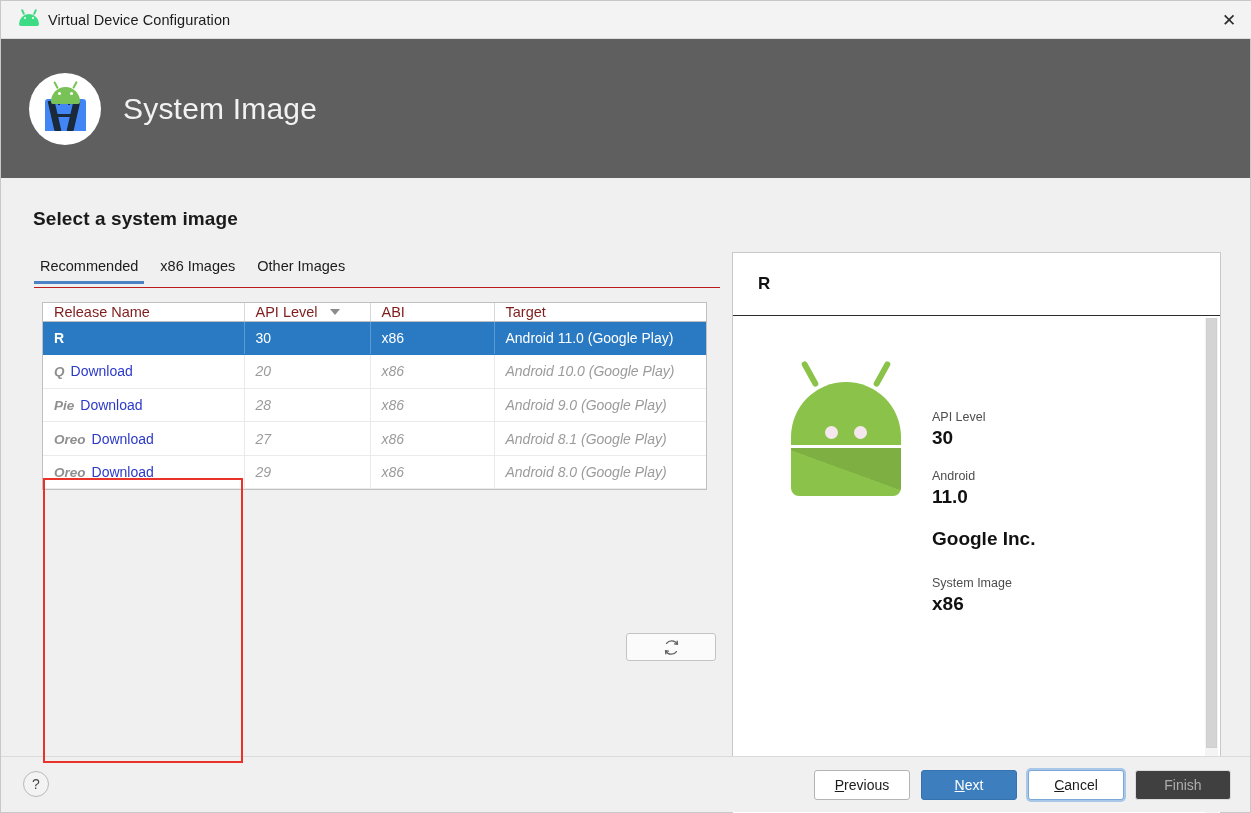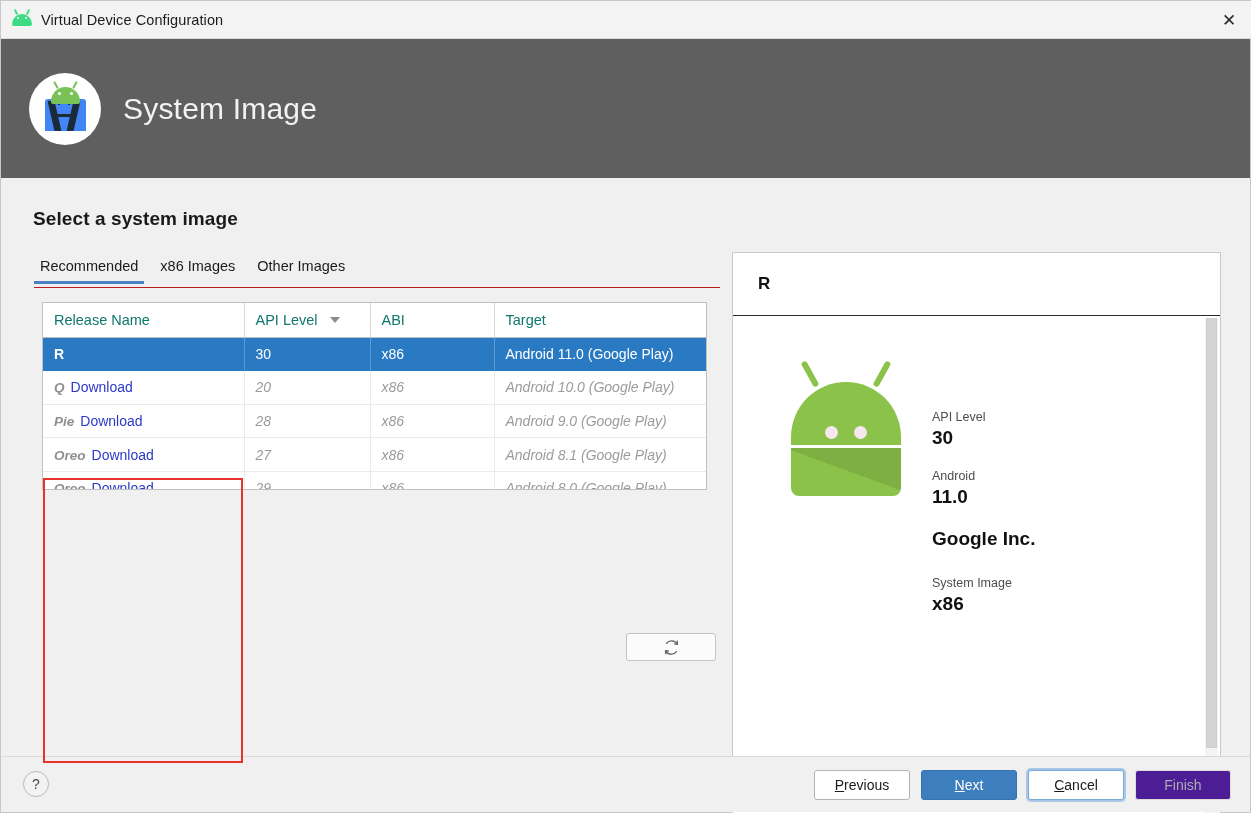--- a/index.html
+++ b/index.html
@@ -15,21 +15,21 @@
     background: #f0f0f0;
     border: 1px solid #c8c8c8;
   }
 
   
   .titlebar {
     position: absolute; left: 0; top: 0;
     width: 1251px; height: 38px;
     background: #f3f3f3;
     border-bottom: 1px solid #dcdcdc;
-    display: flex; align-items: center;
+    display: flex; align-items: center; padding-left: 7px;
   }
   .titlebar .tb-icon {
     width: 20px; height: 20px; margin-left: 11px; margin-right: 9px;
     position: relative; flex: none;
   }
   .android-mini {
     position: absolute; left: 0; top: 4px;
     width: 20px; height: 12px;
     background: #3ddc84;
     border-radius: 10px 10px 2px 2px;
@@ -152,25 +152,25 @@
     background: #ffffff;
     border: 1px solid #c0c0c0;
     overflow: hidden;
   }
   table.sysimg {
     width: 100%; border-collapse: collapse;
     table-layout: fixed;
     font-size: 14px;
   }
   table.sysimg th {
-    height: 34px;
+    height: 18px;
     text-align: left;
     font-weight: normal;
     font-size: 14.5px;
-    color: #0f766e;
+    color: #7f1d1d;
     background: #ffffff;
     border-bottom: 1px solid #bdbdbd;
     border-right: 1px solid #d8d8d8;
     padding: 0 0 0 11px;
     vertical-align: middle;
     position: relative;
     white-space: nowrap;
   }
   table.sysimg th:last-child { border-right: none; }
   .sort-caret {
@@ -361,21 +361,21 @@
   }
   .btn .mn { text-decoration: underline; }
   .btn.primary {
     background: #3d7ebf; border-color: #3472b0; color: #ffffff;
   }
   .btn.focused {
     box-shadow: 0 0 0 2px #a9c7e8;
     border-color: #7aa7d6;
   }
   .btn.disabled {
-    background: #4c1d95; border-color: #dcdcdc; color: #adadad;
+    background: #404040; border-color: #dcdcdc; color: #adadad;
     cursor: default;
   }
 </style>
 </head>
 <body>
 
 <div id="app">
 
   <div class="titlebar">
     <div class="tb-icon">

